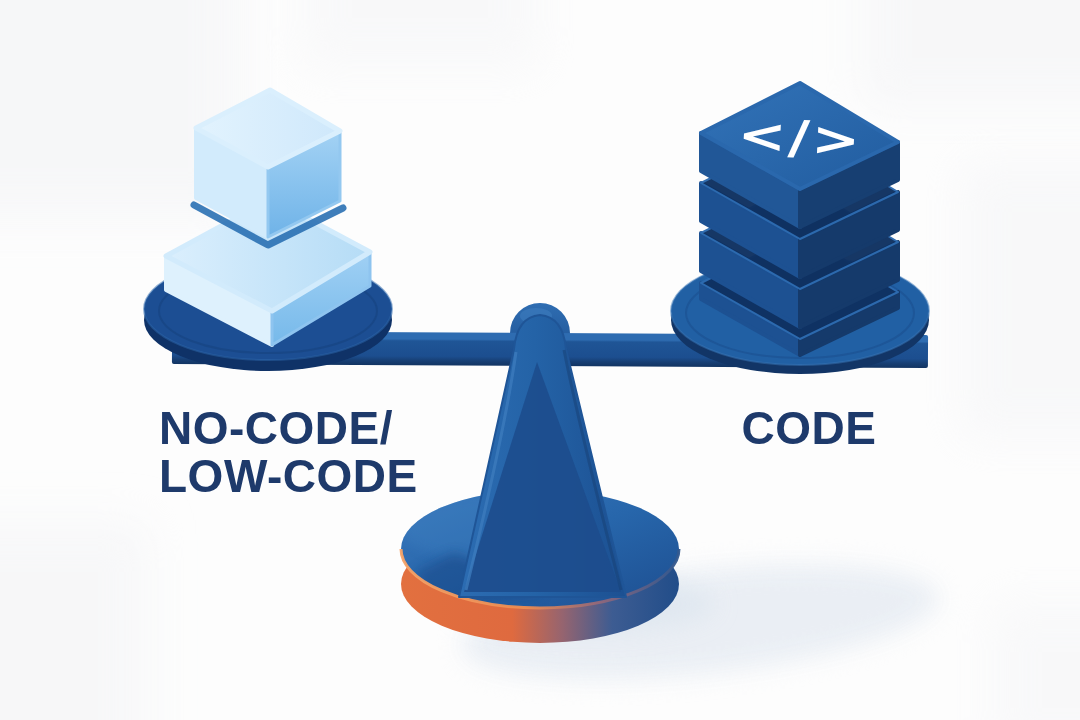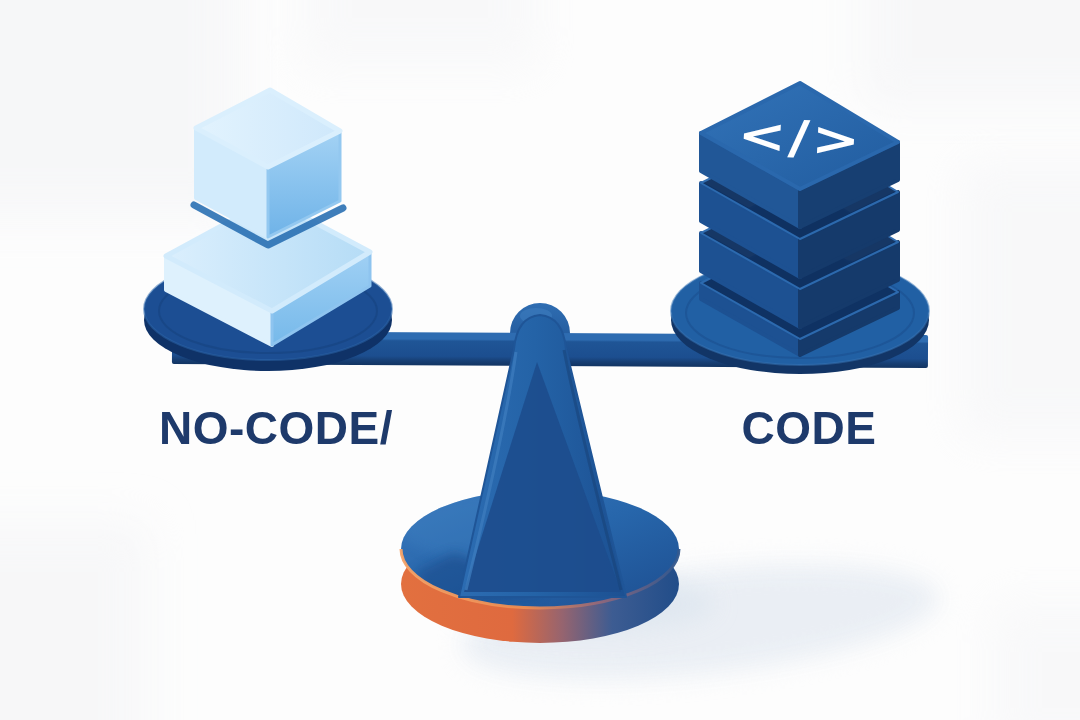--- a/index.html
+++ b/index.html
@@ -196,18 +196,19 @@
     <g>
       <path d="M459,597 L514,349 Q517,317 540,315 Q563,317 566,349 L626,597 Z" fill="url(#gFulcrum)" stroke="#1f5597" stroke-width="2" stroke-linejoin="round"></path>
       <path d="M537,362 L621,592 L464,592 Z" fill="#1d4c8d" opacity="0.9"></path>
       <path d="M466,590 Q505,430 516,352" fill="none" stroke="#3e7cbe" stroke-width="3" opacity="0.75"></path>
       <path d="M621,590 Q580,430 564,350" fill="none" stroke="#174176" stroke-width="3" opacity="0.55"></path>
     </g>
   </svg>
 
   <div class="label label-left">
     <div>NO-CODE/</div>
+    <div>LOW-CODE</div>
   </div>
   <div class="label label-right">
     <div>CODE</div>
   </div>
 
 </div>
 
 </body></html>

